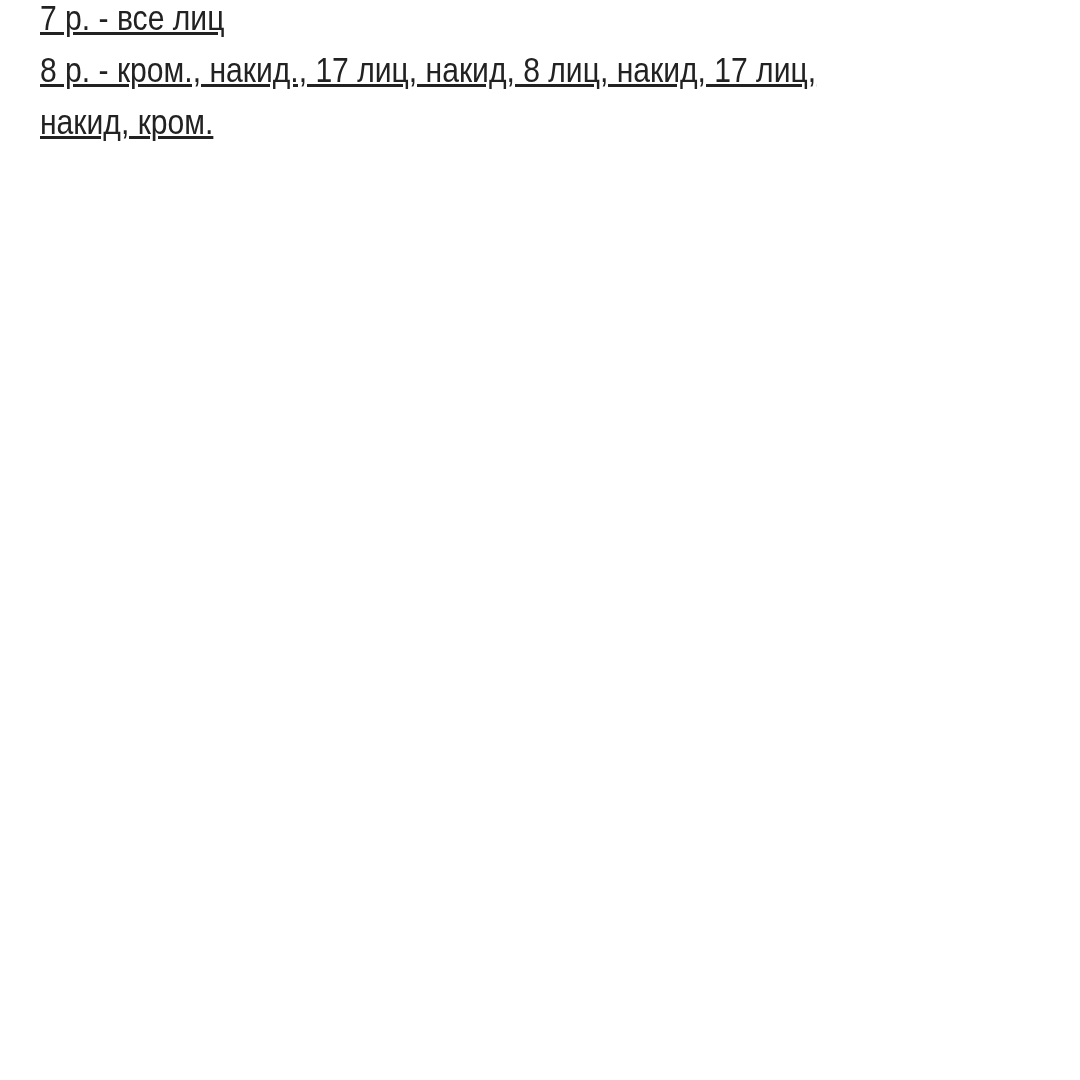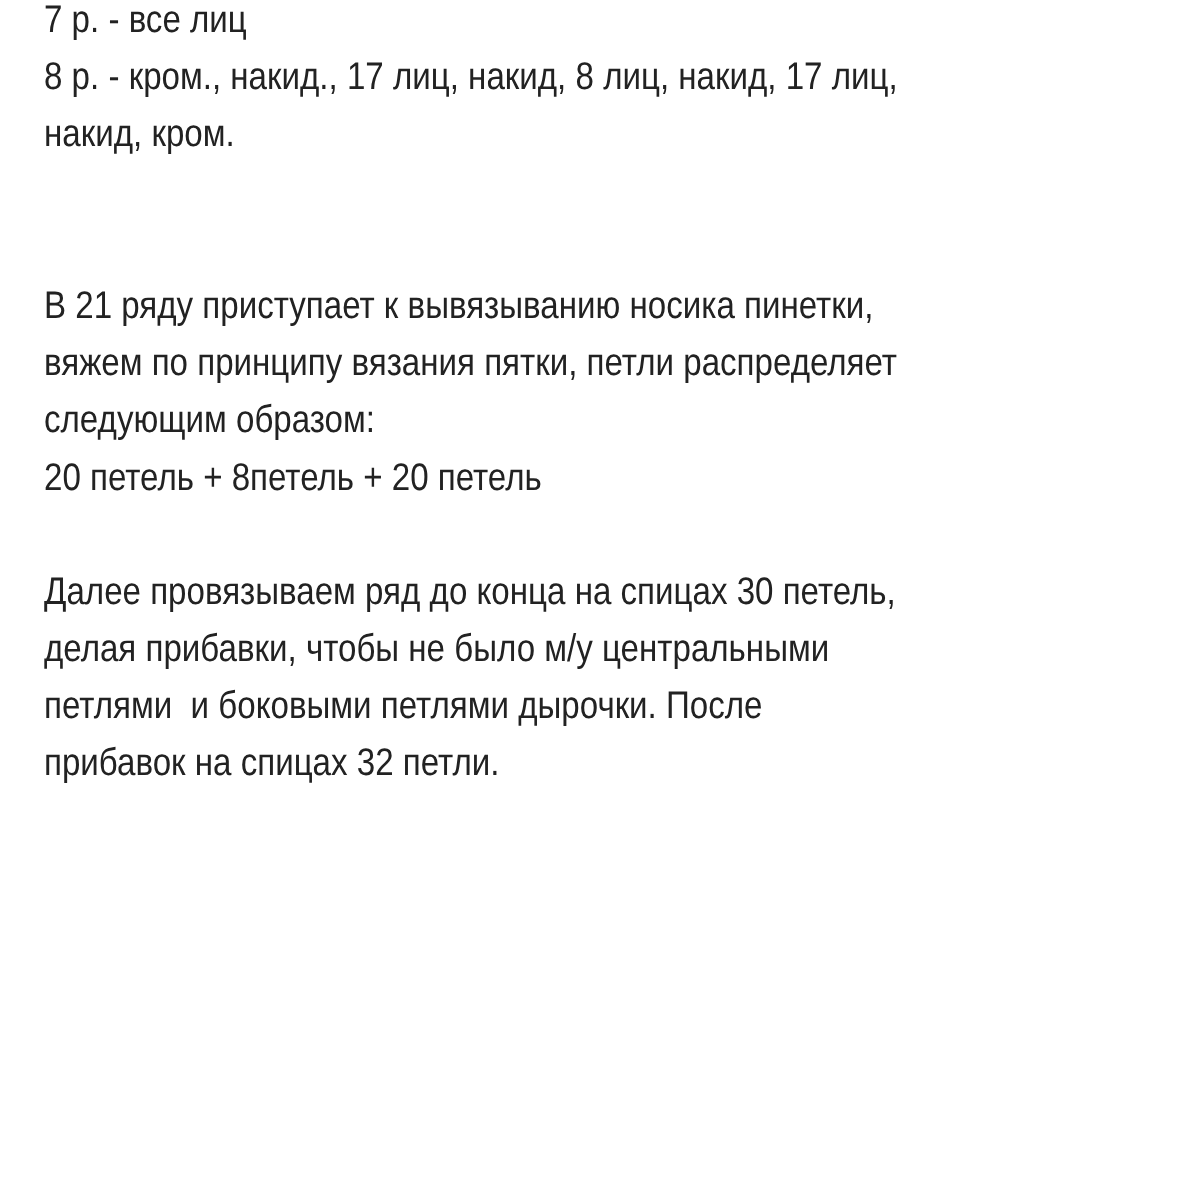--- a/index.html
+++ b/index.html
@@ -15,20 +15,21 @@
     }
     .doc {
       position: absolute;
       left: 40px;
       top: 0;
       width: 1040px;
       font-family: "Liberation Sans", sans-serif;
       font-size: 35px;
       line-height: 52px;
       color: #222222;
+      text-decoration: underline;
     }
     .line {
       display: block;
       white-space: pre;
       transform-origin: left center;
       transform: scaleX(0.86);
       height: 52px;
     }
     .gap {
       display: block;
@@ -40,26 +41,14 @@
 <body>
 
 <div class="doc">
   <div>
     <span class="line l0">7 р. - все лиц</span>
     <span class="line">8 р. - кром., накид., 17 лиц, накид, 8 лиц, накид, 17 лиц,</span>
     <span class="line">накид, кром.</span>
   </div>
   <span class="gap"></span>
   <span class="gap"></span>
-  <div>
-    <span class="line">В 21 ряду приступает к вывязыванию носика пинетки,</span>
-    <span class="line">вяжем по принципу вязания пятки, петли распределяет</span>
-    <span class="line">следующим образом:</span>
-    <span class="line">20 петель + 8петель + 20 петель</span>
-  </div>
   <span class="gap"></span>
-  <div>
-    <span class="line">Далее провязываем ряд до конца на спицах 30 петель,</span>
-    <span class="line">делая прибавки, чтобы не было м/у центральными</span>
-    <span class="line">петлями  и боковыми петлями дырочки. После</span>
-    <span class="line">прибавок на спицах 32 петли.</span>
-  </div>
 </div>
 
 </body></html>

